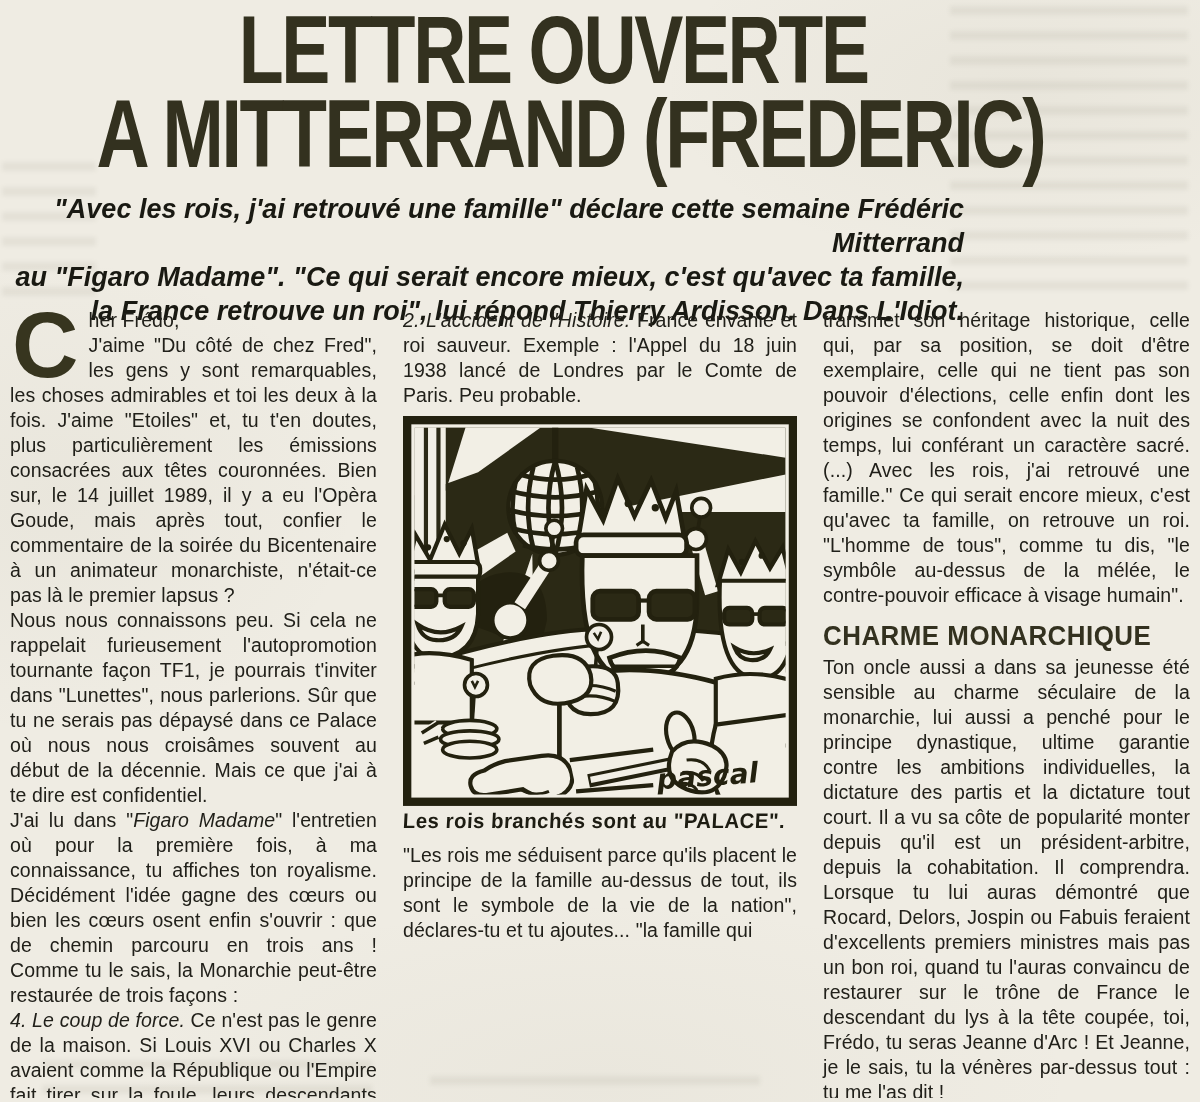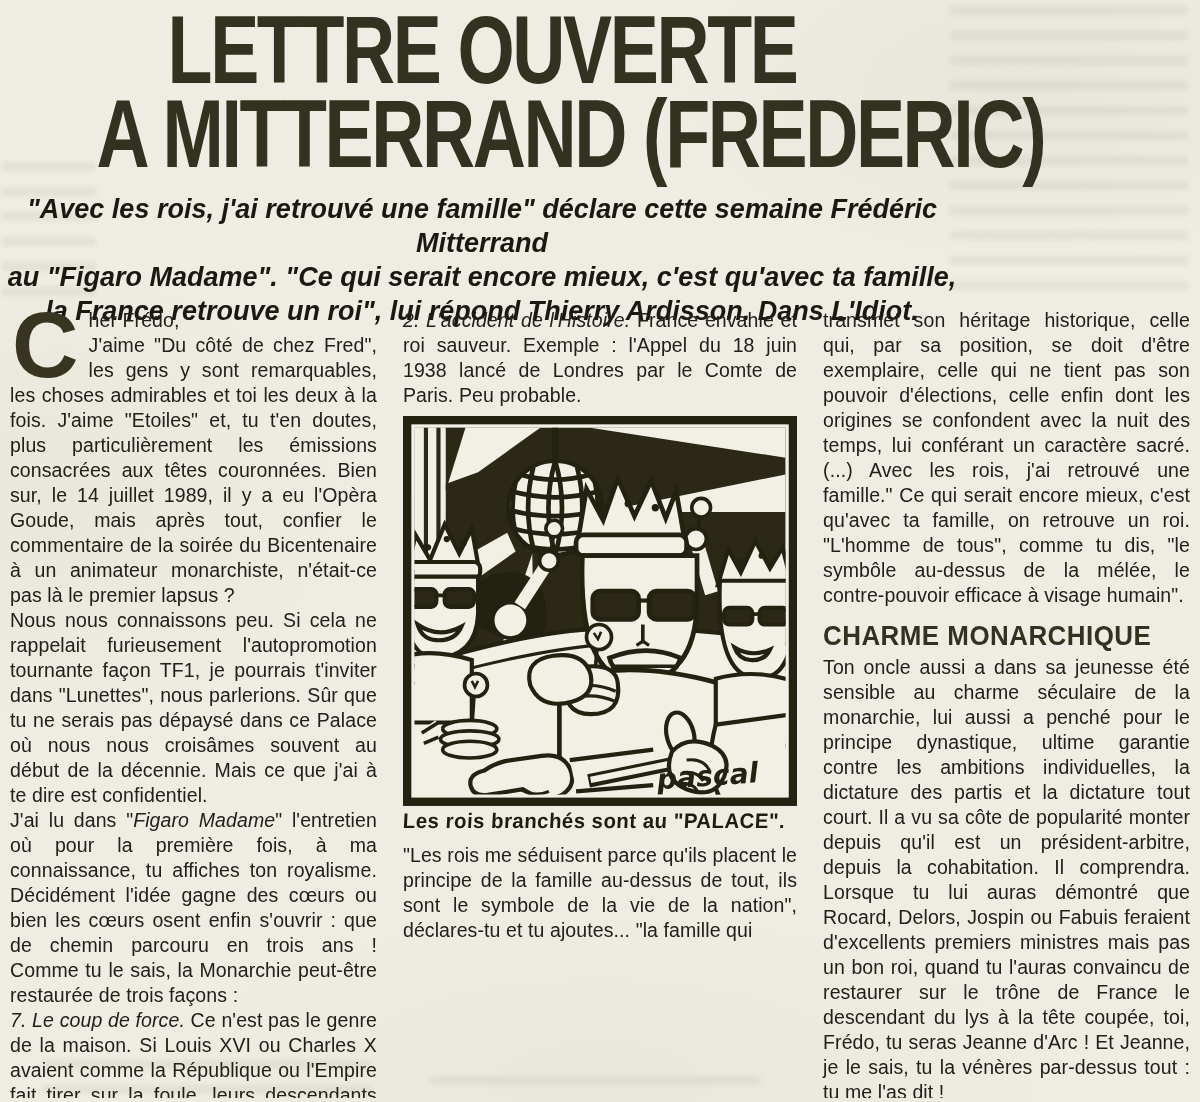--- a/index.html
+++ b/index.html
@@ -16,21 +16,21 @@
       radial-gradient(ellipse 600px 300px at 85% 8%, rgba(140,135,110,.07), transparent 60%),
       radial-gradient(ellipse 500px 400px at 5% 45%, rgba(140,135,110,.06), transparent 60%),
       radial-gradient(ellipse 800px 300px at 50% 98%, rgba(140,135,110,.05), transparent 60%);
   }
   .ghost{
     position:absolute;filter:blur(2px);opacity:.6;pointer-events:none;
     background:repeating-linear-gradient(to bottom,
       rgba(112,110,90,.15) 0px, rgba(112,110,90,.15) 9px,
       rgba(0,0,0,0) 9px, rgba(0,0,0,0) 25px);
   }
-  .masthead{position:absolute;top:0;left:0;width:964px;text-align:center;}
+  .masthead{position:absolute;top:0;left:0;width:964px;text-align:right;}
   .title-line{
     display:block;white-space:nowrap;
     font-weight:bold;font-size:92px;line-height:84px;
     letter-spacing:-3px;color:#33311f;
     transform:scaleX(.8) scaleY(1.04);
   }
   .title-line.first{margin-top:8px;}
   .standfirst{
     margin-top:16px;font-weight:bold;font-style:italic;
     font-size:27px;line-height:34px;color:#191912;
@@ -88,21 +88,21 @@
 <div class="columns">
 
   <div class="col">
     <p>
       <span class="dropcap">C</span>
       <span>her Frédo,</span><br>
       <span>J'aime "Du côté de chez Fred", les gens y sont remarquables, les choses admirables et toi les deux à la fois. J'aime "Etoiles" et, tu t'en doutes, plus particulièrement les émissions consacrées aux têtes couronnées. Bien sur, le 14 juillet 1989, il y a eu l'Opèra Goude, mais après tout, confier le commentaire de la soirée du Bicentenaire à un animateur monarchiste, n'était-ce pas là le premier lapsus ?</span>
     </p>
     <p><span>Nous nous connaissons peu. Si cela ne rappelait furieusement l'autopromotion tournante façon TF1, je pourrais t'inviter dans "Lunettes", nous parlerions. Sûr que tu ne serais pas dépaysé dans ce Palace où nous nous croisâmes souvent au début de la décennie. Mais ce que j'ai à te dire est confidentiel.</span></p>
     <p><span>J'ai lu dans "</span><span class="ital">Figaro Madame</span><span>" l'entretien où pour la première fois, à ma connaissance, tu affiches ton royalisme. Décidément l'idée gagne des cœurs ou bien les cœurs osent enfin s'ouvrir : que de chemin parcouru en trois ans ! Comme tu le sais, la Monarchie peut-être restaurée de trois façons :</span></p>
-    <p><span class="lead">7. Le coup de force.</span><span> Ce n'est pas le genre de la maison. Si Louis XVI ou Charles X avaient comme la République ou l'Empire fait tirer sur la foule, leurs descendants règneraient aux Tuileries.</span></p>
+    <p><span class="lead">4. Le coup de force.</span><span> Ce n'est pas le genre de la maison. Si Louis XVI ou Charles X avaient comme la République ou l'Empire fait tirer sur la foule, leurs descendants règneraient aux Tuileries.</span></p>
   </div>
 
   <div class="col">
     <p><span class="lead">2. L'accident de l'Histoire.</span><span> France envahie et roi sauveur. Exemple : l'Appel du 18 juin 1938 lancé de Londres par le Comte de Paris. Peu probable.</span></p>
 
     <div class="illustration">
       <svg viewBox="0 0 378 374" xmlns="http://www.w3.org/2000/svg">
         <defs>
           <clipPath id="frameclip">
               <rect x="11" y="11" width="356" height="352"></rect>

